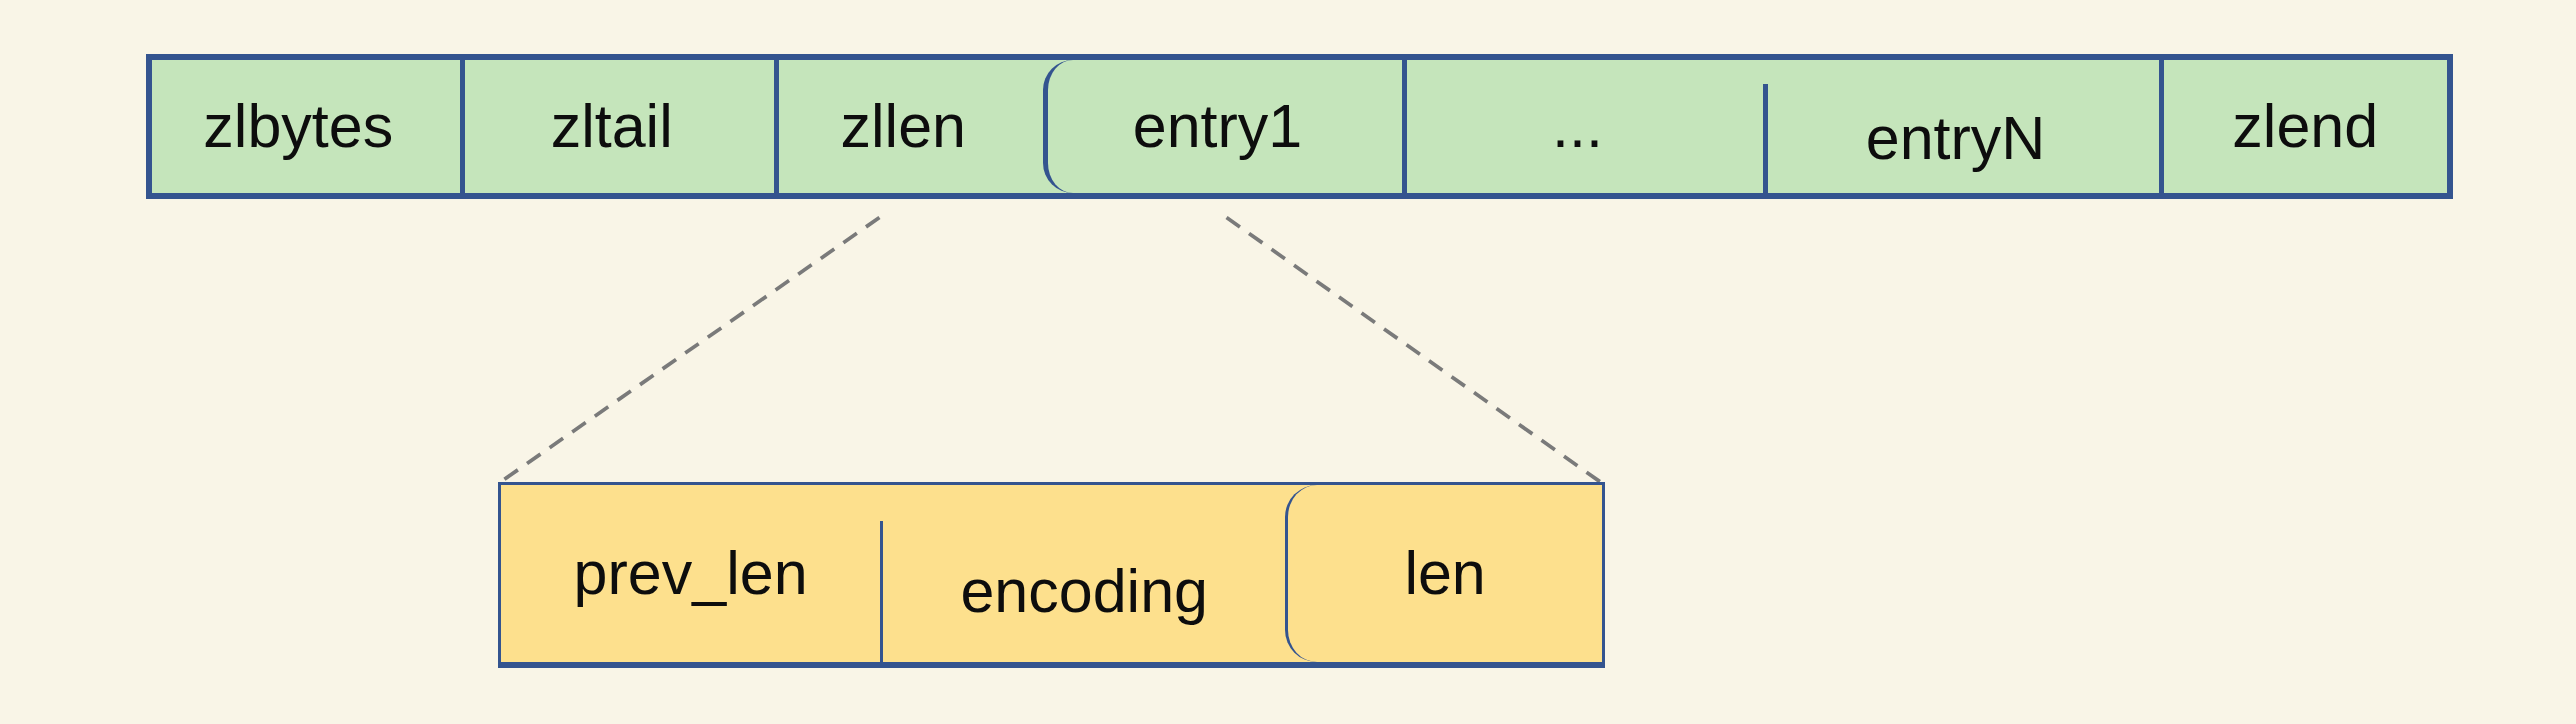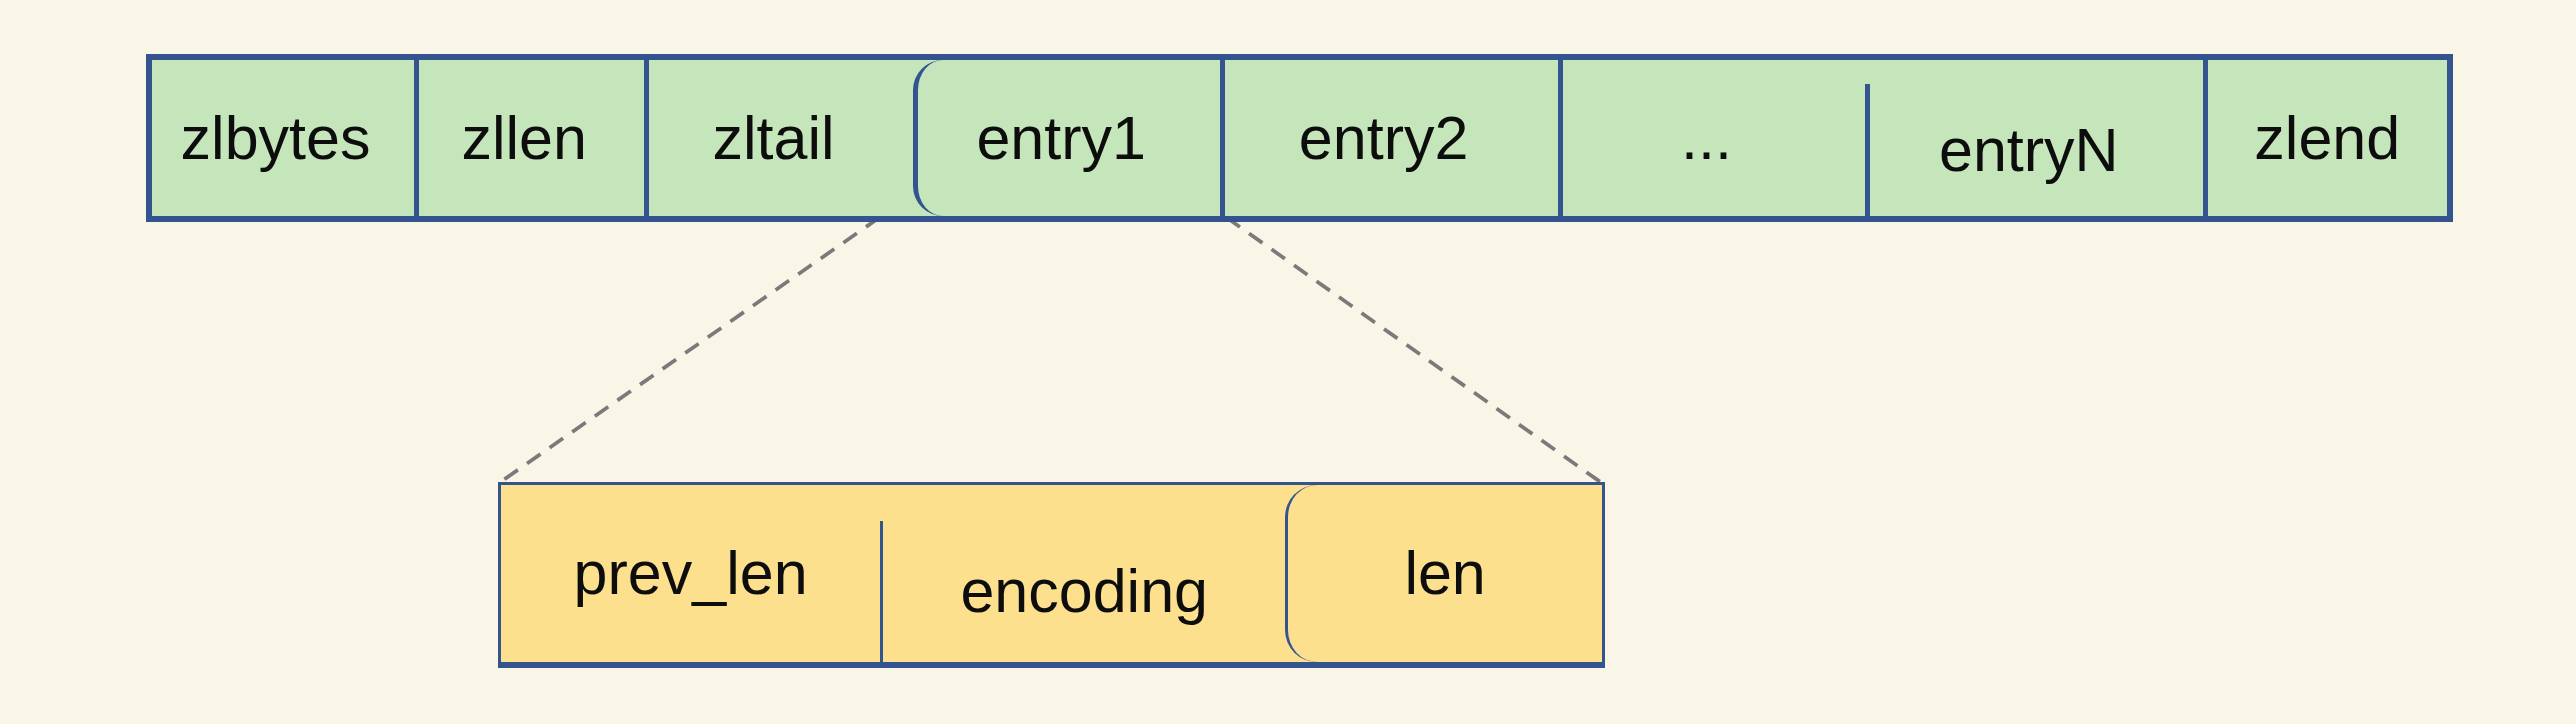--- a/index.html
+++ b/index.html
@@ -35,21 +35,21 @@
     justify-content: center;
     font-size: 61px;
     line-height: 1;
     white-space: nowrap;
   }
   
   .ziplist-row {
     left: 146px;
     top: 54px;
     width: 2307px;
-    height: 168px;
+    height: 145px;
     border: 6px solid #34548f;
     background: #c5e5bb;
     gap: 15px;
   }
   .ziplist-row .cell + .cell {
     border-left: 5.2px solid #34548f;
   }
   
   .entry-row {
     left: 498px;
@@ -69,24 +69,23 @@
 
 <div class="canvas">
 
   <svg class="connector-svg" viewBox="0 0 3457 972" xmlns="http://www.w3.org/2000/svg">
     <line x1="1180" y1="292" x2="670" y2="648" stroke="#7a7a7a" stroke-width="5" stroke-dasharray="22 15"></line>
     <line x1="1646" y1="292" x2="2152" y2="650" stroke="#7a7a7a" stroke-width="5" stroke-dasharray="22 15"></line>
   </svg>
 
   <div class="row ziplist-row">
     <div class="cell" style="flex:355 1 0;">zlbytes</div>
+    <div class="cell" style="flex:357 1 0;">zltail</div>
     <div class="cell" style="flex:302 1 0;">zllen</div>
-    <div class="cell" style="flex:357 1 0;">zltail</div>
     <div class="cell" style="flex:412 1 0;border-radius:30px;">entry1</div>
-    <div class="cell" style="flex:457 1 0;">entry2</div>
     <div class="cell" style="flex:413 1 0;">...</div>
     <div class="cell" style="flex:456 1 0;margin-top:24px;">entryN</div>
     <div class="cell" style="flex:344 1 0;">zlend</div>
   </div>
 
   <div class="row entry-row">
     <div class="cell" style="flex:400 1 0;">prev_len</div>
     <div class="cell" style="flex:424 1 0;margin-top:36px;">encoding</div>
     <div class="cell" style="flex:331 1 0;border-radius:32px;">len</div>
   </div>

